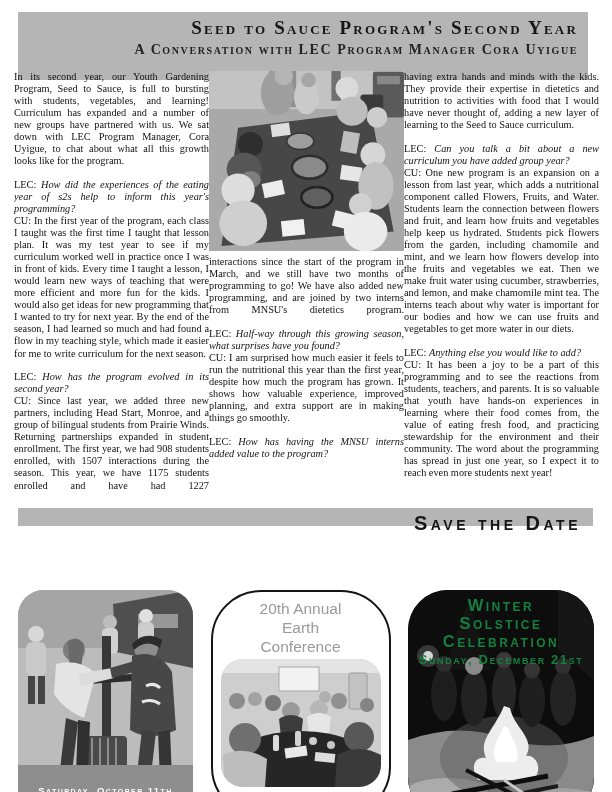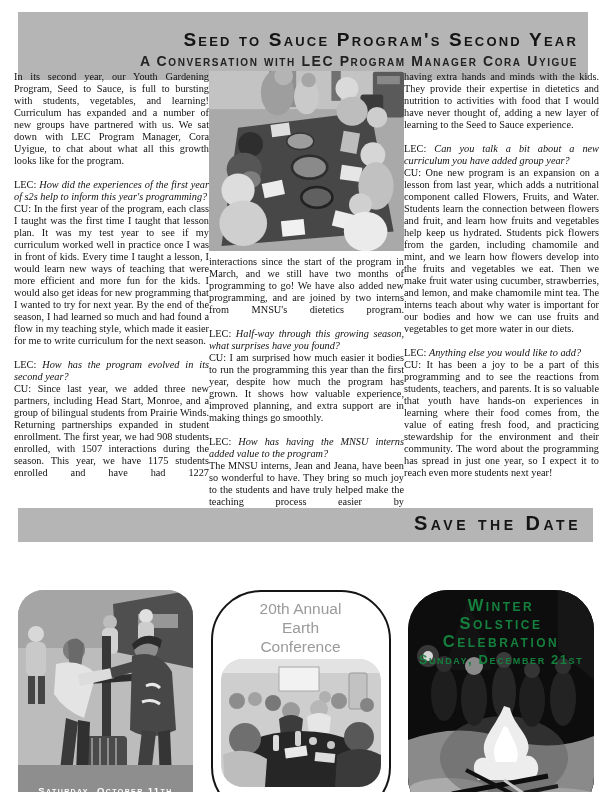--- a/index.html
+++ b/index.html
@@ -12,22 +12,22 @@
     font-family: "Liberation Serif", serif;
     color: #111;
     overflow: hidden;
   }
   
   .banner {
     position: absolute; left: 18px; top: 12px;
     width: 570px; height: 68px;
     background: var(--banner-gray, #b5b5b5);
     text-align: right;
-    padding: 16px 10px 0 10px;
-    font-family: Liberation Sans, sans-serif;
+    padding: 4px 10px 0 10px;
+    font-family: Liberation Serif, serif;
     font-variant: small-caps;
   }
   .banner .title {
     font-size: 19px; font-weight: bold; letter-spacing: 2.2px;
     line-height: 24px; color: #151515; white-space: nowrap;
   }
   .banner .subtitle {
     font-size: 14px; font-weight: bold; letter-spacing: 1.6px;
     line-height: 19px; color: #222; white-space: nowrap;
   }
@@ -41,21 +41,21 @@
   .col { flex: 1 1 0; font-size: 10.3px; line-height: 12.05px; text-align: justify; }
   .col p { margin: 0; }
   .col .qa { margin-top: 11.5px; }
   .col .q em { font-style: italic; }
   .col .runon { text-align-last: justify; }
   .photo-box { width: 100%; height: 180px; margin-bottom: 5px; overflow: hidden; }
   .photo-box svg { display: block; width: 100%; height: 100%; }
   
   .save-banner {
     position: absolute; left: 18px; top: 508px;
-    width: 575px; height: 34px;
+    width: 575px; height: 18px;
     background: var(--banner-gray, #b5b5b5);
     font-family: "Liberation Sans", sans-serif;
     font-variant: small-caps; font-weight: bold;
     font-size: 20px; letter-spacing: 3.5px;
     line-height: 30px; text-align: right;
     padding-right: 12px; color: #151515;
   }
   
   .events {
     position: absolute; left: 18px; top: 546px;
@@ -118,21 +118,21 @@
   <header class="banner">
     <div class="title">Seed to Sauce Program's Second Year</div>
     <div class="subtitle">A Conversation with LEC Program Manager Cora Uyigue</div>
   </header>
 
   <div class="columns">
 
     <div class="col">
       <p>In its second year, our Youth Gardening Program, Seed to Sauce, is full to bursting with students, vegetables, and learning! Curriculum has expanded and a number of new groups have partnered with us. We sat down with LEC Program Manager, Cora Uyigue, to chat about what all this growth looks like for the program.</p>
       <div class="qa">
-        <p class="q"><span>LEC:</span> <em>How did the experiences of the first year of s2s help to inform this year's programming?</em></p>
+        <p class="q"><span>LEC:</span> <em>How did the experiences of the eating year of s2s help to inform this year's programming?</em></p>
         <p class="a">CU: In the first year of the program, each class I taught was the first time I taught that lesson plan. It was my test year to see if my curriculum worked well in practice once I was in front of kids. Every time I taught a lesson, I would learn new ways of teaching that were more efficient and more fun for the kids. I would also get ideas for new programming that I wanted to try for next year. By the end of the season, I had learned so much and had found a flow in my teaching style, which made it easier for me to write curriculum for the next season.</p>
       </div>
       <div class="qa">
         <p class="q"><span>LEC:</span> <em>How has the program evolved in its second year?</em></p>
         <p class="a runon">CU: Since last year, we added three new partners, including Head Start, Monroe, and a group of bilingual students from Prairie Winds. Returning partnerships expanded in student enrollment. The first year, we had 908 students enrolled, with 1507 interactions during the season. This year, we have 1175 students enrolled and have had 1227</p>
       </div>
     </div>
 
     <div class="col">
       <div class="photo-box">
@@ -168,30 +168,29 @@
           <ellipse cx="33" cy="150" rx="23" ry="22" fill="#cfcfcf"></ellipse>
           <circle cx="158" cy="84" r="12" fill="#d6d6d6"></circle>
           <ellipse cx="161" cy="114" rx="17" ry="23" fill="#c1c1c1"></ellipse>
           <circle cx="146" cy="132" r="11" fill="#d0d0d0"></circle>
           <ellipse cx="151" cy="158" rx="21" ry="19" fill="#ebebeb"></ellipse>
         </svg>
       </div>
       <p class="runon">interactions since the start of the program in March, and we still have two months of programming to go! We have also added new programming, and are joined by two interns from MNSU's dietetics program.</p>
       <div class="qa">
         <p class="q"><span>LEC:</span> <em>Half-way through this growing season, what surprises have you found?</em></p>
-        <p class="a">CU: I am surprised how much easier it bodies to run the programming this year than the first year, despite how much the program has grown. It shows how valuable experience, improved planning, and extra support are in making things go smoothly.</p>
+        <p class="a">CU: I am surprised how much easier it feels to run the nutritional this year than the first year, despite how much the program has grown. It shows how valuable experience, improved planning, and extra support are in making things go smoothly.</p>
       </div>
       <div class="qa">
         <p class="q"><span>LEC:</span> <em>How has having the MNSU interns added value to the program?</em></p>
-        <p class="a runon">The MNSU interns, Jean and Jeana, have been so wonderful to have. They bring so much joy to the students and have truly helped make the teaching process easier by</p>
       </div>
     </div>
 
     <div class="col">
-      <p>having extra hands and minds with the kids. They provide their expertise in dietetics and nutrition to activities with food that I would have never thought of, adding a new layer of learning to the Seed to Sauce experience.</p>
+      <p>having extra hands and minds with the kids. They provide their expertise in dietetics and nutrition to activities with food that I would have never thought of, adding a new layer of learning to the Seed to Sauce curriculum.</p>
       <div class="qa">
         <p class="q"><span>LEC:</span> <em>Can you talk a bit about a new curriculum you have added group year?</em></p>
         <p class="a">CU: One new program is an expansion on a lesson from last year, which adds a nutritional component called Flowers, Fruits, and Water. Students learn the connection between flowers and fruit, and learn how fruits and vegetables help keep us hydrated. Students pick flowers from the garden, including chamomile and mint, and we learn how flowers develop into the fruits and vegetables we eat. Then we make fruit water using cucumber, strawberries, and lemon, and make chamomile mint tea. The interns teach about why water is important for our bodies and how we can use fruits and vegetables to get more water in our diets.</p>
       </div>
       <div class="qa">
         <p class="q"><span>LEC:</span> <em>Anything else you would like to add?</em></p>
         <p class="a">CU: It has been a joy to be a part of this programming and to see the reactions from students, teachers, and parents. It is so valuable that youth have hands-on experiences in learning where their food comes from, the value of eating fresh food, and practicing stewardship for the environment and their community. The word about the programming has spread in just one year, so I expect it to reach even more students next year!</p>
       </div>
     </div>
   </div>

